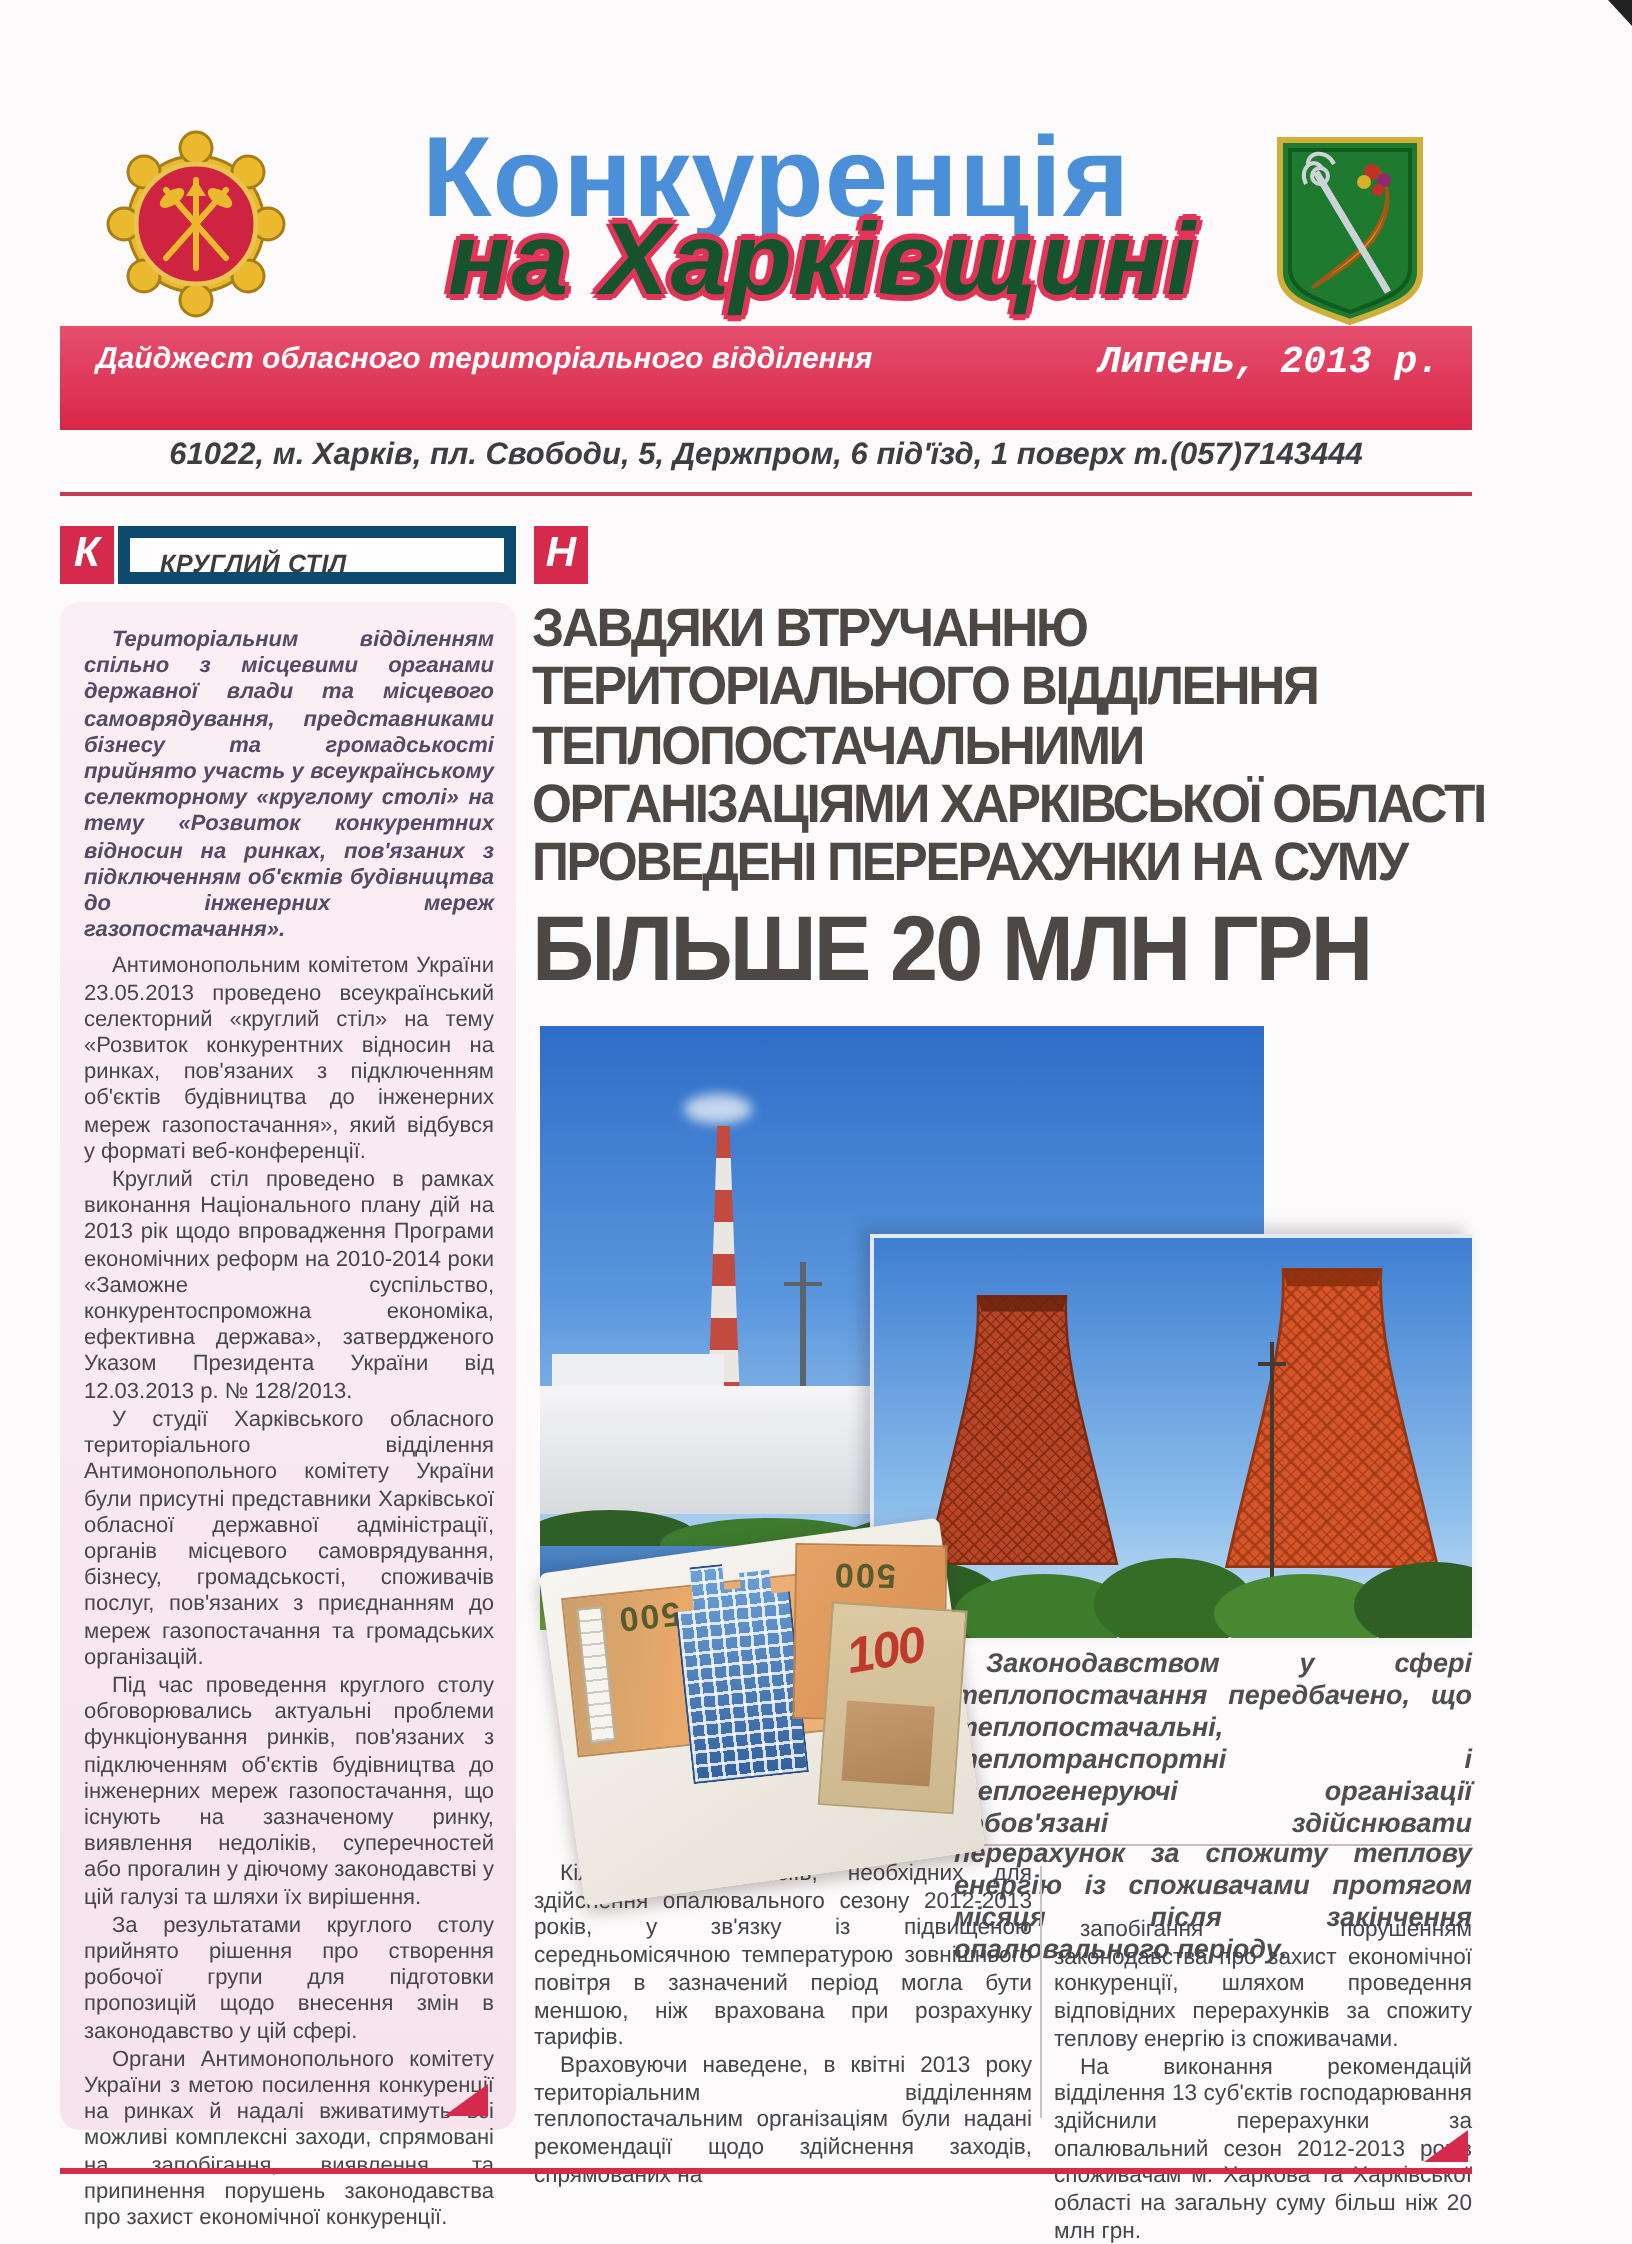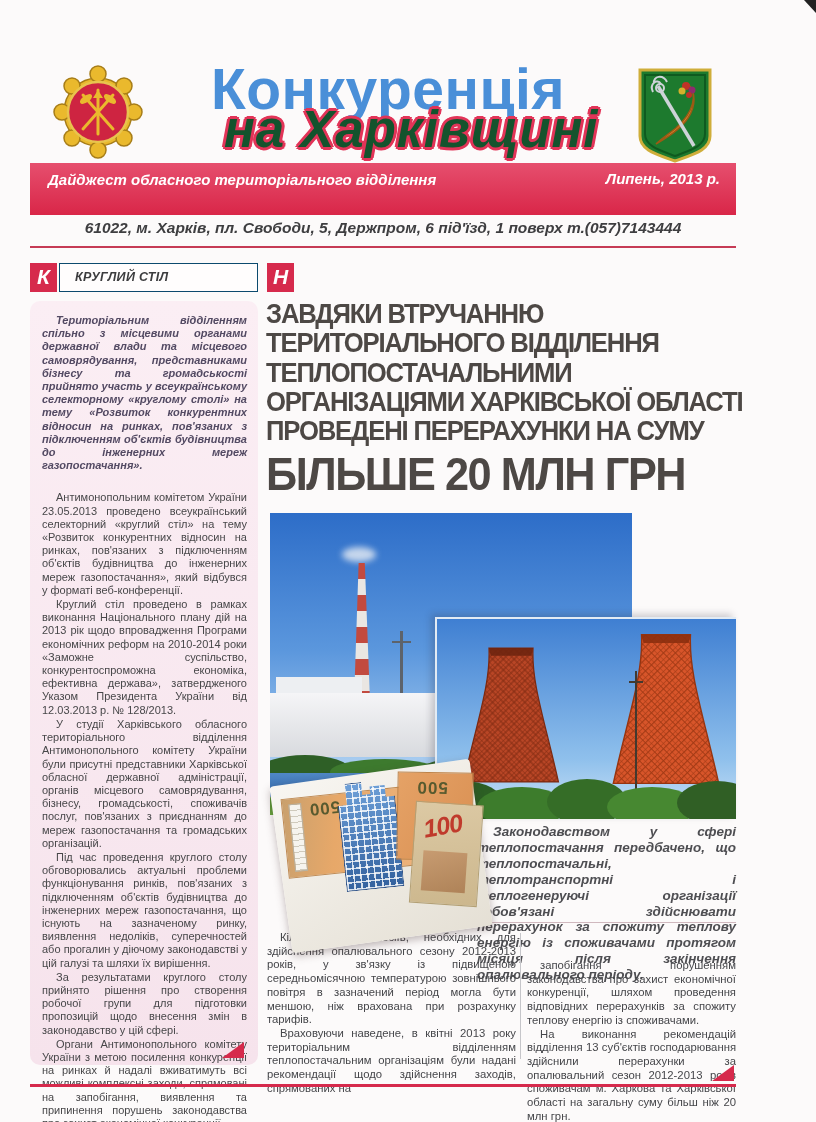--- a/index.html
+++ b/index.html
@@ -16,42 +16,42 @@
   .title2 {
     left:224px; top:100px; font-size:51px; font-weight:bold; font-style:italic;
     color:#14532d; z-index:4; letter-spacing:1px;
     text-shadow:-3px 0 #e23458, 3px 0 #e23458, 0 -3px #e23458, 0 3px #e23458,
                 -2px -2px #e23458, 2px 2px #e23458, -2px 2px #e23458, 2px -2px #e23458;
   }
   .banner { left:30px; top:163px; width:706px; height:52px;
     background:linear-gradient(180deg,#e64f6e 0%, #d92648 100%); z-index:2; }
   .banner-sub { left:18px; top:5px; color:#fff; font-weight:bold; font-style:italic;
     font-size:15px; line-height:23px; }
-  .banner-date { right:16px; top:7px; color:#fff; font-weight:bold; font-style:italic; font-size:15px; }
+  .banner-date { right:16px; top:7px; color:#fff; font-weight:bold; font-style:italic; font-size:19px;font-family:Liberation Mono, monospace; }
   .address { left:30px; top:219px; width:706px; text-align:center; font-style:italic;
     font-weight:bold; font-size:15.5px; color:#3e3e40; }
   .address-line { left:30px; top:246px; width:706px; height:2px; background:#c63b55; }
   .artifact { left:804px; top:0; width:12px; height:13px; background:#222;
     clip-path:polygon(100% 0,100% 100%,0 0); }
 
   
   .drop { width:27px; height:29px; background:#d62a4c; color:#fff; font-weight:bold;
     font-style:italic; font-size:21px; text-align:center; line-height:28px; }
-  .sect-box { height:29px; border:1px solid #0c4a6e; background:#fffdfd; font-weight:bold;
+  .sect-box { height:29px; border:6px solid #0c4a6e; background:#fffdfd; font-weight:bold;
     font-style:italic; font-size:12.5px; color:#3c3c3e; line-height:27px; padding-left:15px;
     letter-spacing:0.3px; }
   .drop-l { left:30px; top:263px; }  .box-l { left:59px; top:263px; width:199px; }
   .drop-r { left:267px; top:263px; } .box-r { left:296px; top:263px; width:440px; }
 
   
   .pinkbox { left:30px; top:301px; width:228px; height:764px;
     background:linear-gradient(180deg,#fbeef4 0%, #f6e3ec 100%); border-radius:10px; }
   .pinkbox-inner { position:absolute; left:12px; right:11px; top:13px; }
   .lead { font-weight:bold; font-style:italic; color:#534a63; font-size:11px;
-    line-height:13.2px; text-align:justify; text-indent:14px; margin-bottom:19px; }
+    line-height:13.2px; text-align:justify; text-indent:14px; margin-bottom:5px; }
   .pinkbox-inner p { font-size:11px; line-height:13.2px; color:#474749; text-align:justify;
     text-indent:14px; margin:0 0 1px 0; }
   .tri { width:0; height:0; border-left:22px solid transparent; border-bottom:16px solid #d62a4c; }
   .tri-left  { left:222px; top:1042px; }
   .tri-right { left:712px; top:1065px; }
   .bottom-line { left:30px; top:1084px; width:706px; height:3px; background:#d62a4c; }
 
   
   .headline { left:266px; top:300px; width:472px; }
   .hl-line { font-size:27px; font-weight:bold; color:#4d4845; line-height:29.3px;

